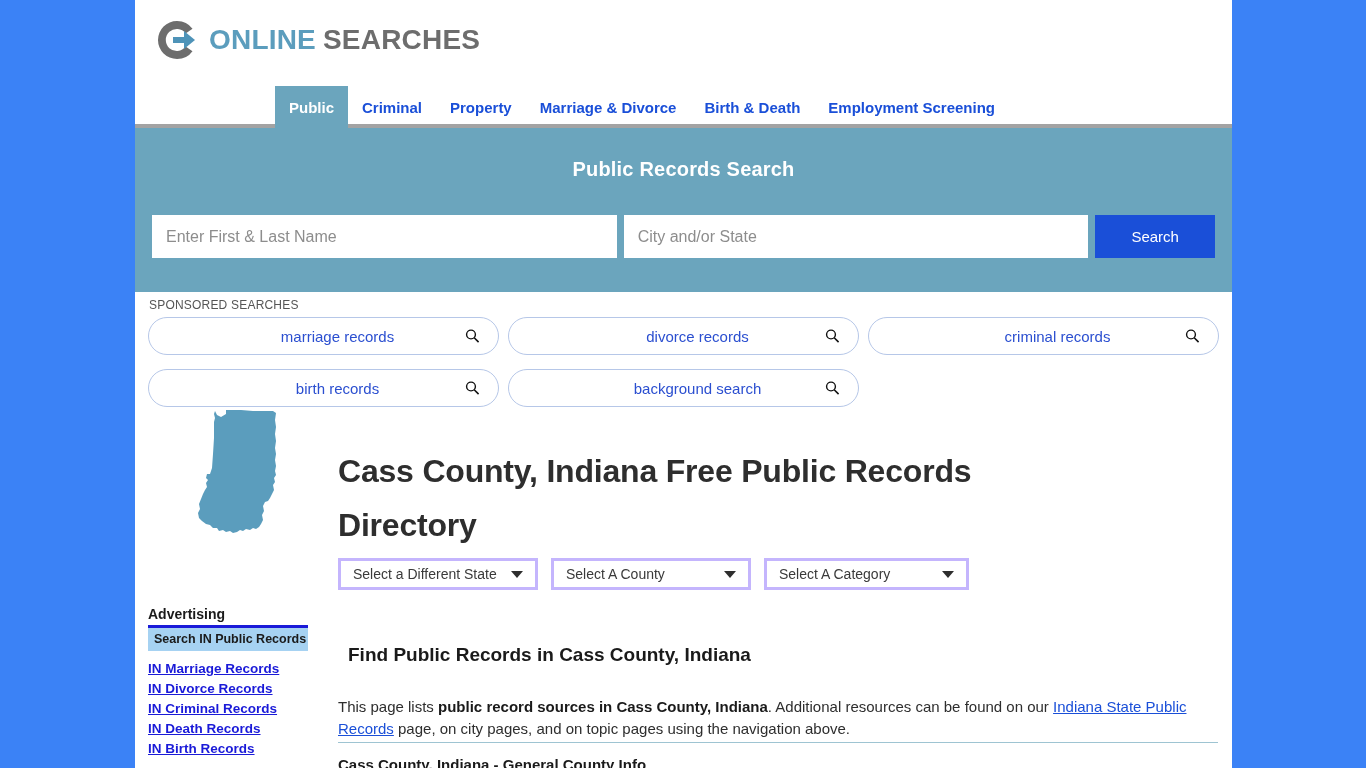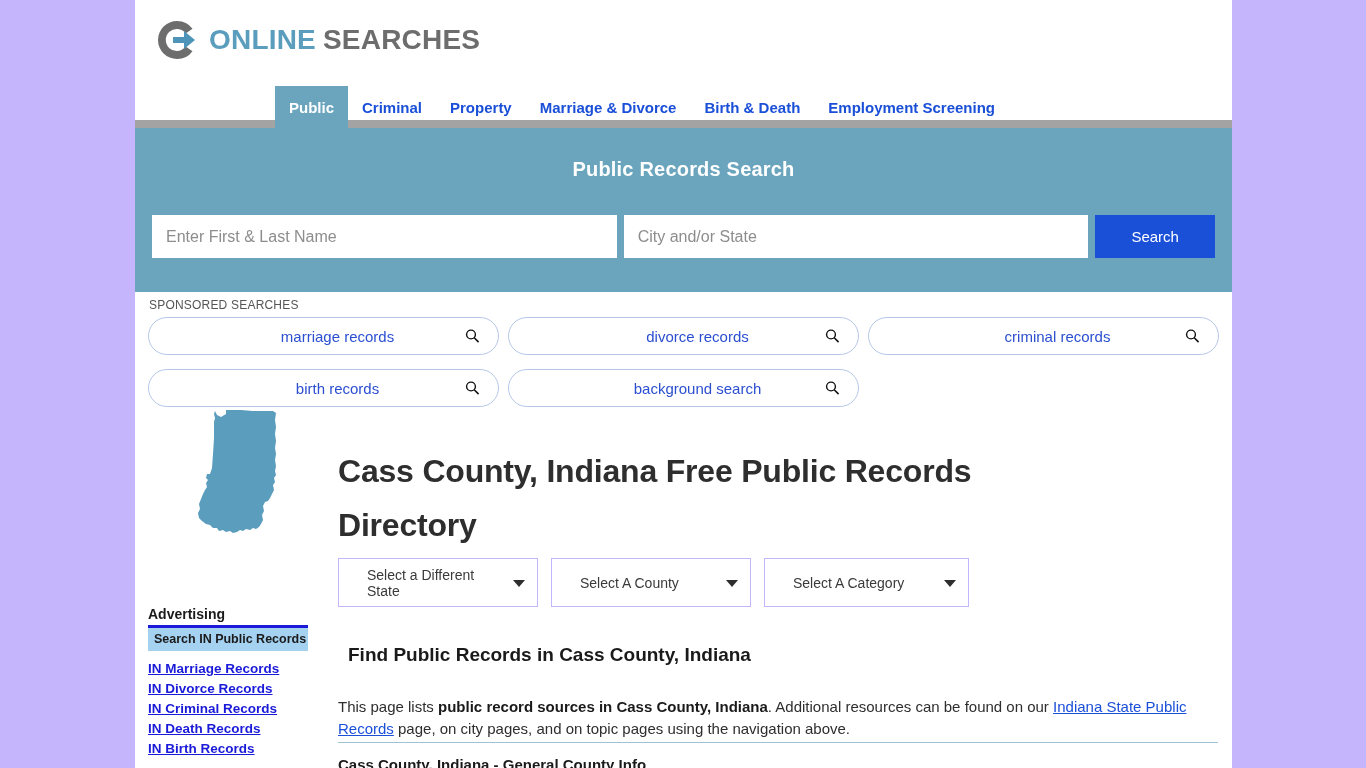--- a/index.html
+++ b/index.html
@@ -7,21 +7,21 @@
   html, body {
     margin: 0; padding: 0;
     width: 1366px; height: 768px;
     overflow: hidden;
     background: #eaf1f5;
     font-family: "Liberation Sans", sans-serif;
   }
   #page {
     position: relative;
     width: 1366px; height: 768px;
-    background: #c4b5fd;
+    background: #3b82f6;
   }
   #content {
     position: absolute;
     left: 135px; top: 0;
     width: 1097px; min-height: 768px;
     background: #ffffff;
   }
 
   
   .logo-row {
@@ -46,21 +46,21 @@
   }
   .logo-online { color: #5b9dbd; }
   .logo-searches { color: #6d6d6d; margin-left: 7px; }
 
   
   .navbar {
     position: absolute;
     left: 0; top: 86px;
     width: 1097px; height: 42px;
     background: #ffffff;
-    border-bottom: 8px solid #a3a3a3;
+    border-bottom: 4px solid #a3a3a3;
   }
   .nav-inner {
     position: absolute;
     left: 140px; top: 0;
     height: 42px;
     display: flex; align-items: stretch;
   }
   .nav-item {
     display: flex; align-items: center;
     padding: 0 14px;
@@ -174,27 +174,27 @@
     letter-spacing: -.2px;
   }
 
   
   .select-row {
     position: absolute;
     left: 203px; top: 558px;
     display: flex;
   }
   .sel {
-    height: 49px;
-    border: 1px solid #c4b5fd;
+    height: 32px;
+    border: 3px solid #c4b5fd;
     background: #ffffff;
     display: flex; align-items: center;
     position: relative;
     cursor: pointer;
-    padding-left: 28px; padding-right: 30px;
+    padding-left: 12px; padding-right: 30px;
     font-size: 14px;
     color: #3a3a3a;
     margin-right: 13px;
   }
   .sel-state { width: 200px; }
   .sel-county { width: 200px; }
   .sel-category { width: 205px; }
   .sel-caret {
     position: absolute;
     right: 12px; top: 50%;

